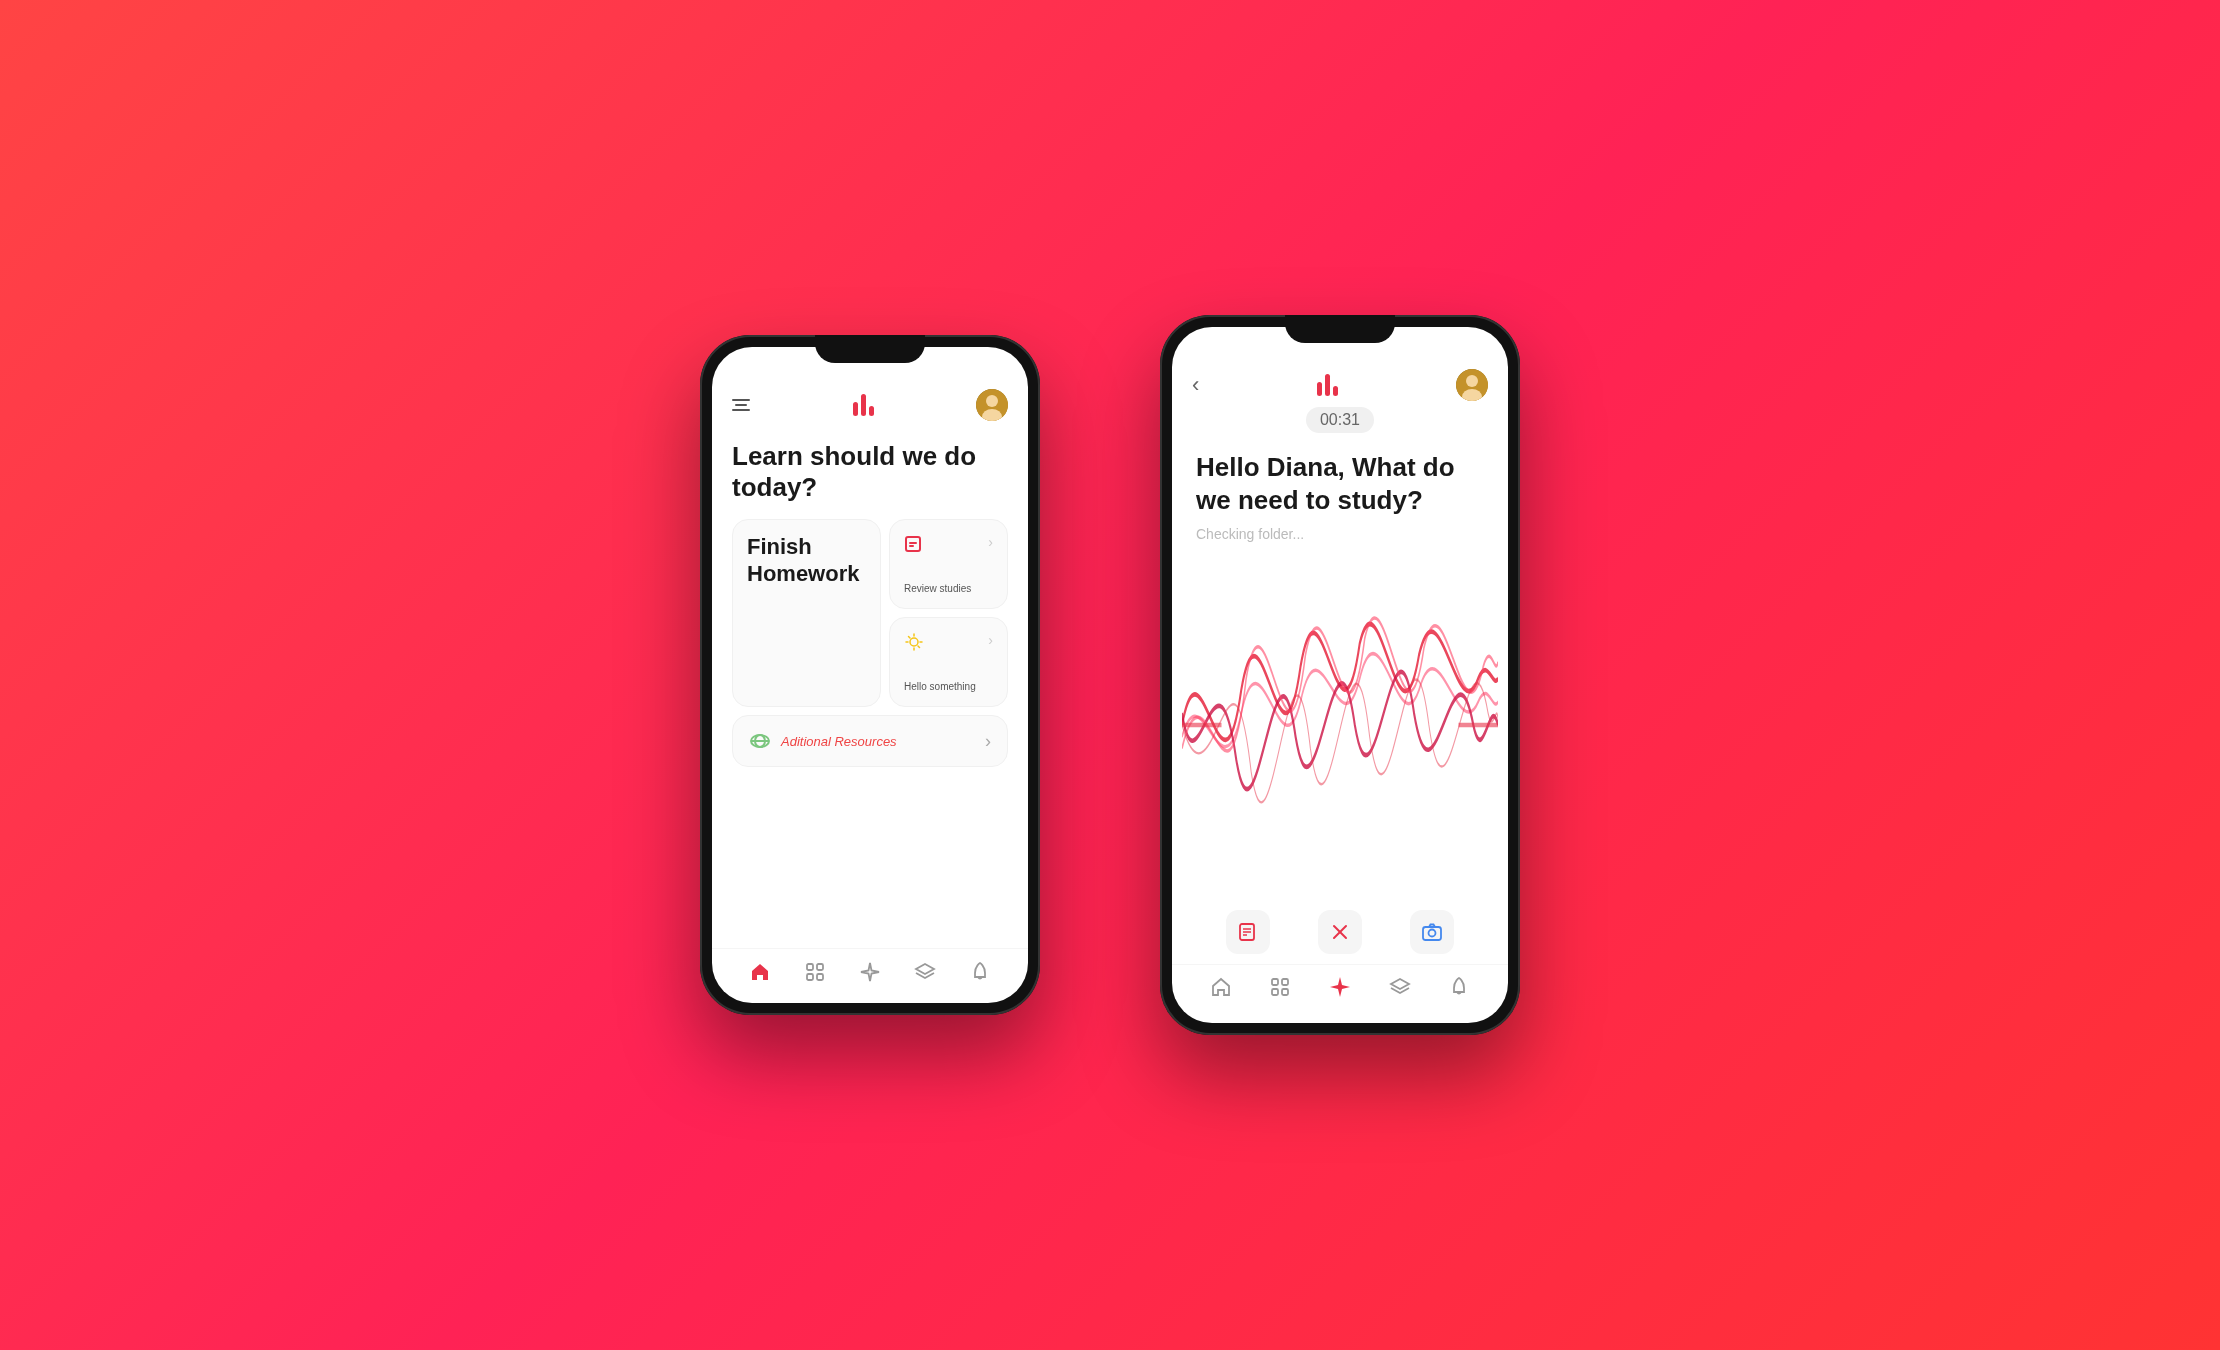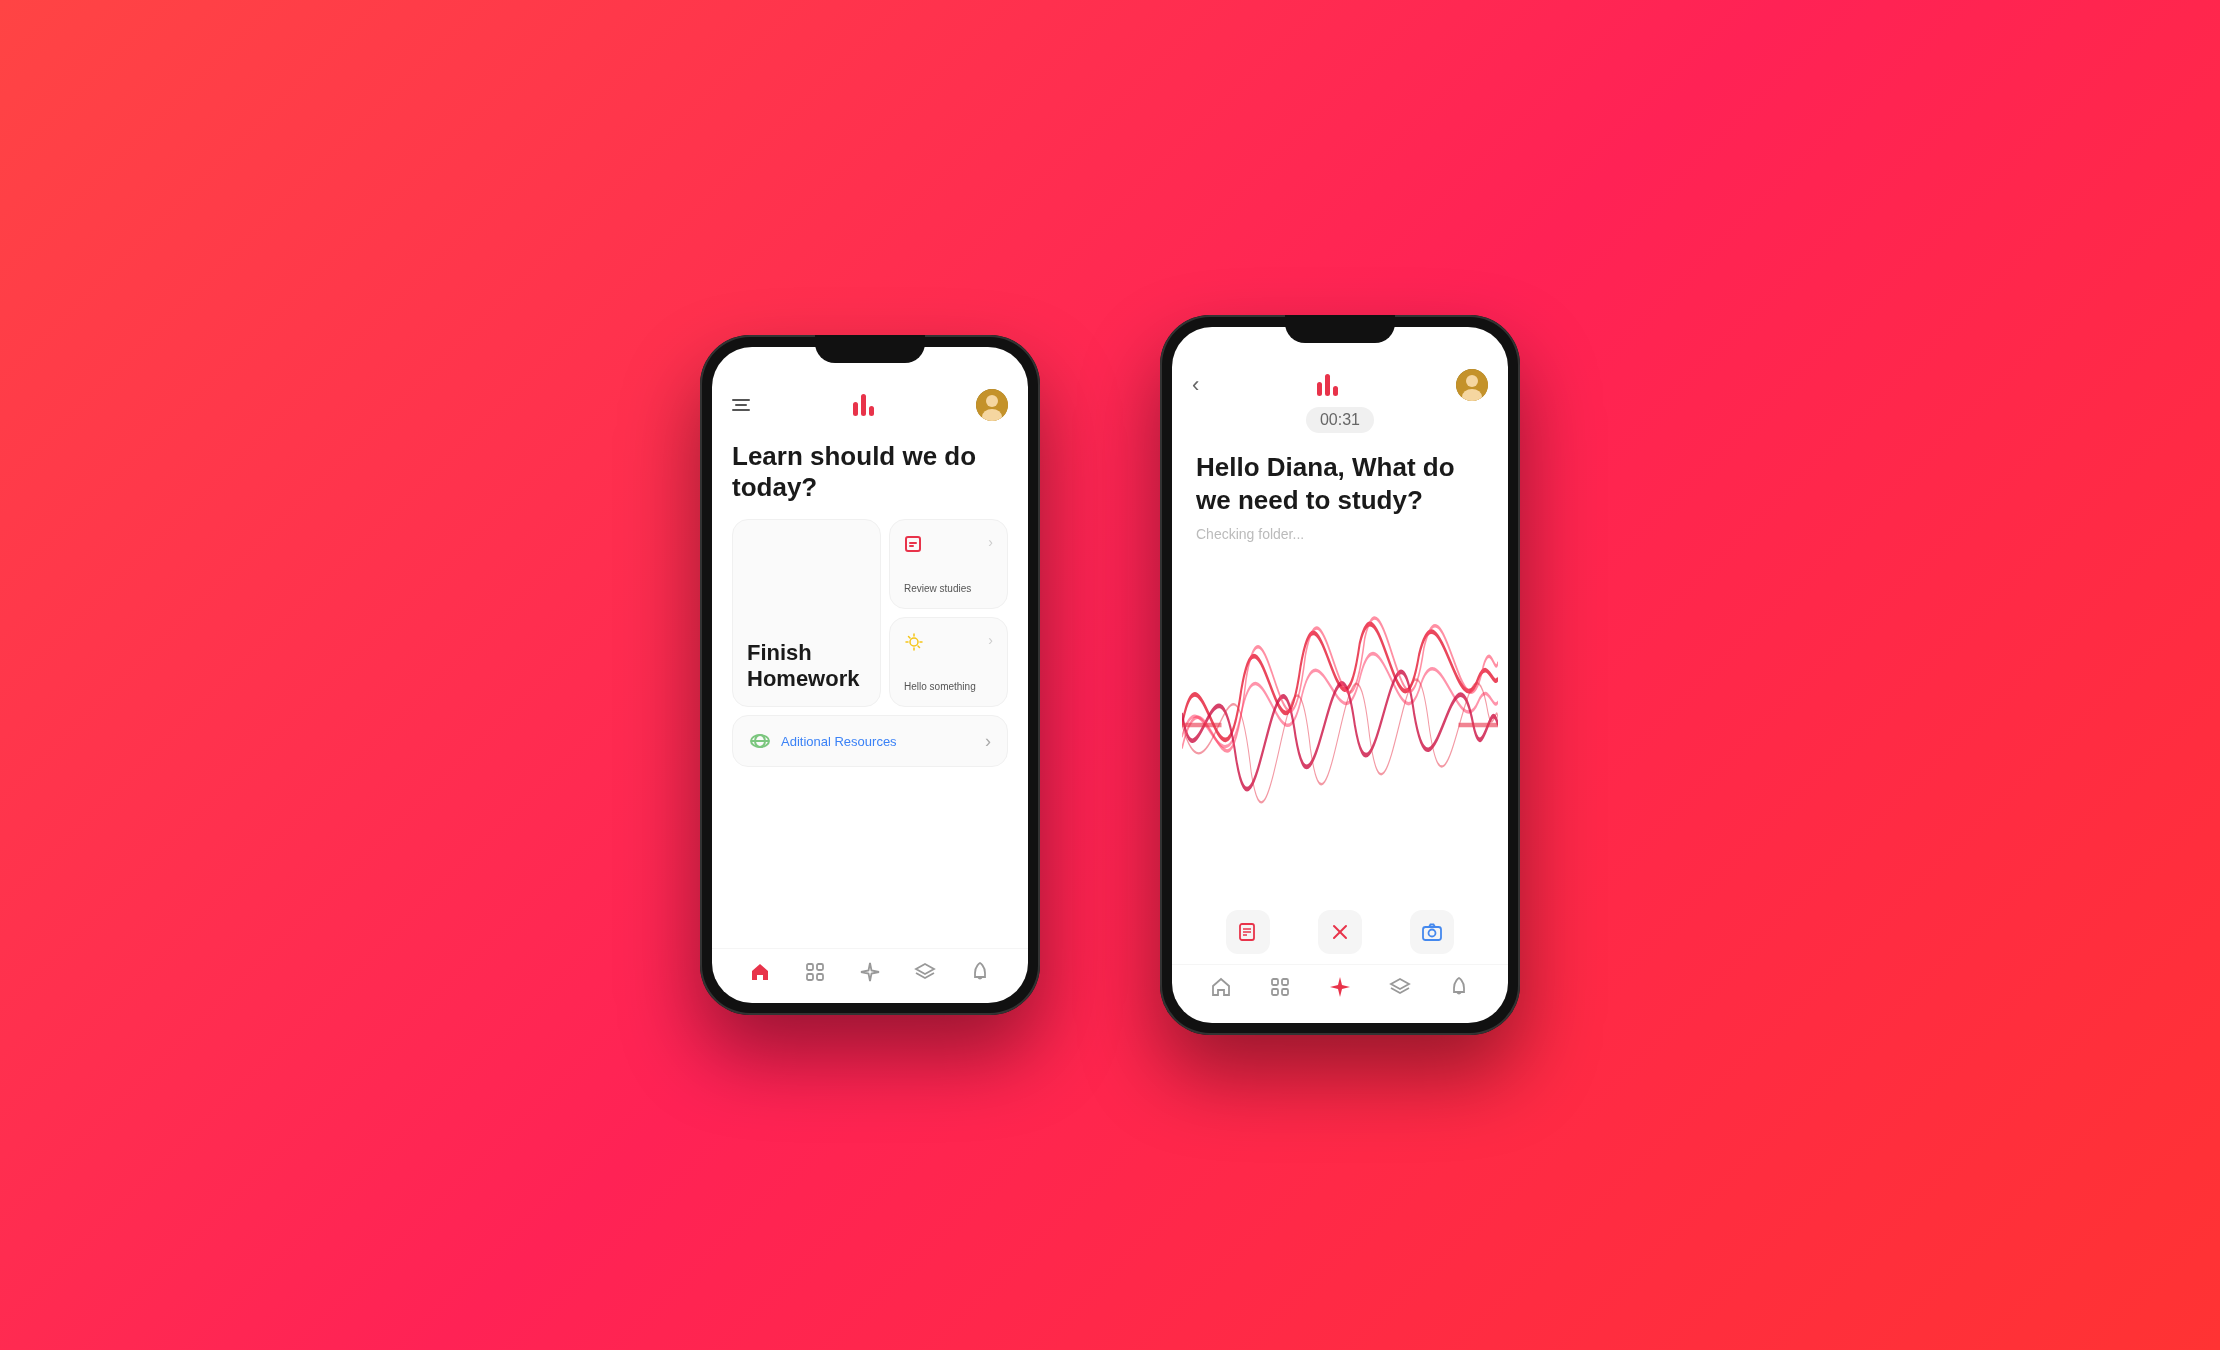--- a/index.html
+++ b/index.html
@@ -156,21 +156,21 @@
       margin-top: 6px;
     }
 
     .card-large {
       flex: 1;
       background: #fafafa;
       border: 1px solid #f0f0f0;
       border-radius: 16px;
       padding: 14px;
       display: flex;
-      align-items: flex-end;
+      align-items: flex-start;
     }
 
     .card-large-text {
       font-size: 22px;
       font-weight: 700;
       color: #1a1a1a;
       line-height: 1.2;
     }
 
     .resource-row {
@@ -182,22 +182,23 @@
       display: flex;
       align-items: center;
       justify-content: space-between;
     }
 
     .resource-left {
       display: flex;
       align-items: center;
       gap: 10px;
       font-size: 13px;
-      color: #3b82f6;
+      color: #ef4444;
       font-weight: 500;
+      font-style: italic;
     }
 
     
     .bottom-nav {
       margin-top: auto;
       display: flex;
       align-items: center;
       justify-content: space-around;
       padding: 12px 20px 20px;
       border-top: 1px solid #f5f5f5;

